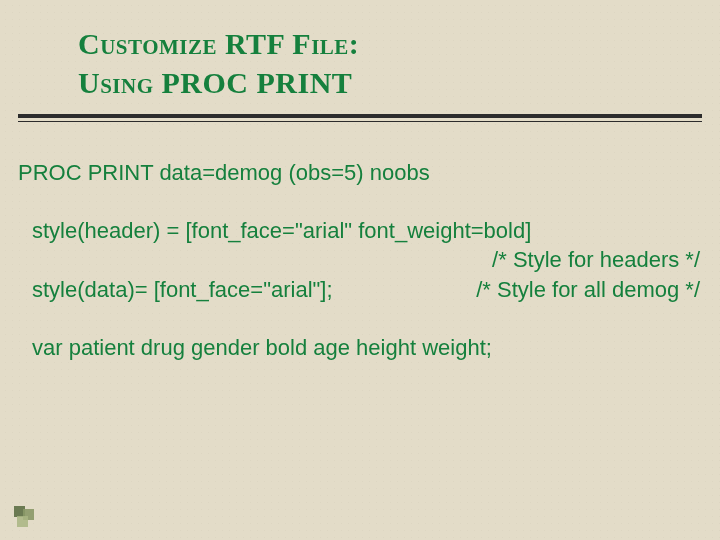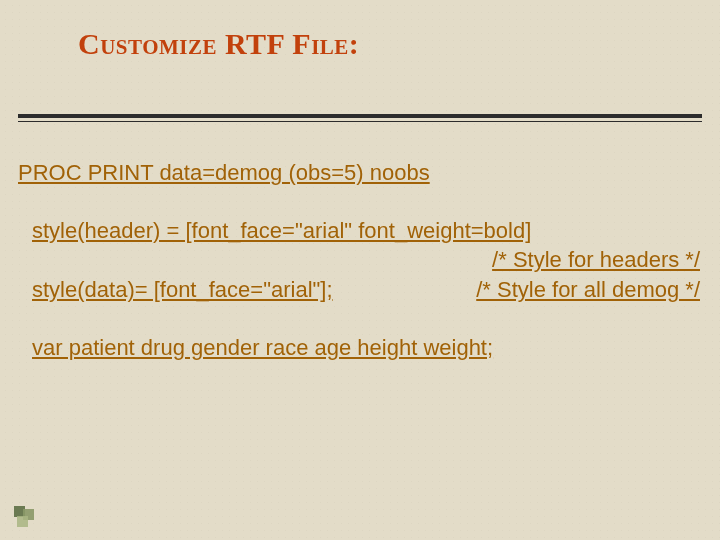--- a/index.html
+++ b/index.html
@@ -24,21 +24,21 @@
   .title-block {
     position: absolute;
     top: 24px;
     left: 78px;
   }
   .title-line {
     font-family: "Copperplate", "Copperplate Gothic Bold", "Trebuchet MS", serif;
     font-weight: 700;
     font-size: 30px;
     letter-spacing: 0.5px;
-    color: #c2410c;
+    color: #15803d;
     text-transform: none;
     font-variant: small-caps;
     line-height: 1.3;
   }
 
   .rule-thick {
     position: absolute;
     top: 114px;
     left: 18px;
     right: 18px;
@@ -53,23 +53,22 @@
     height: 1px;
     background: #2c2c2c;
   }
 
   .content {
     position: absolute;
     top: 158px;
     left: 18px;
     right: 18px;
     font-size: 22px;
-    color: #a16207;
+    color: #15803d;
     line-height: 1.35;
-    text-decoration: underline;
   }
 
   .row { margin-bottom: 0; }
   .ind1 { padding-left: 0px; }
   .ind2 { padding-left: 14px; }
   .spacer { height: 28px; }
 
   .rowflex {
     display: flex;
     justify-content: space-between;
@@ -94,20 +93,21 @@
   }
   .accent .a { left: 0;  top: 0;  background: #6b7a52; }
   .accent .b { left: 9px; top: 3px; background: #8a9867; opacity: 0.9; }
   .accent .c { left: 3px; top: 10px; background: #a9b583; opacity: 0.85; }
 </style>
 </head>
 <body>
 
 <div class="title-block">
   <div class="title-line">Customize RTF File:</div>
+  <div class="title-line">Using PROC PRINT</div>
 </div>
 
 <div class="rule-thick"></div>
 <div class="rule-thin"></div>
 
 <div class="content">
   <div class="row ind1">PROC PRINT data=demog (obs=5) noobs</div>
   <div class="spacer"></div>
 
   <div class="row ind2">style(header) = [font_face="arial" font_weight=bold]</div>
@@ -115,21 +115,21 @@
     <span></span>
     <span class="comment">/* Style for headers */</span>
   </div>
 
   <div class="row rowflex ind2">
     <span>style(data)= [font_face="arial"];</span>
     <span class="comment">/* Style for all demog */</span>
   </div>
 
   <div class="spacer"></div>
-  <div class="row ind2">var patient drug gender race age height weight;</div>
+  <div class="row ind2">var patient drug gender bold age height weight;</div>
 
   <div class="spacer"></div>
 </div>
 
 <div class="accent">
   <div class="sq a"></div>
   <div class="sq b"></div>
   <div class="sq c"></div>
 </div>
 

